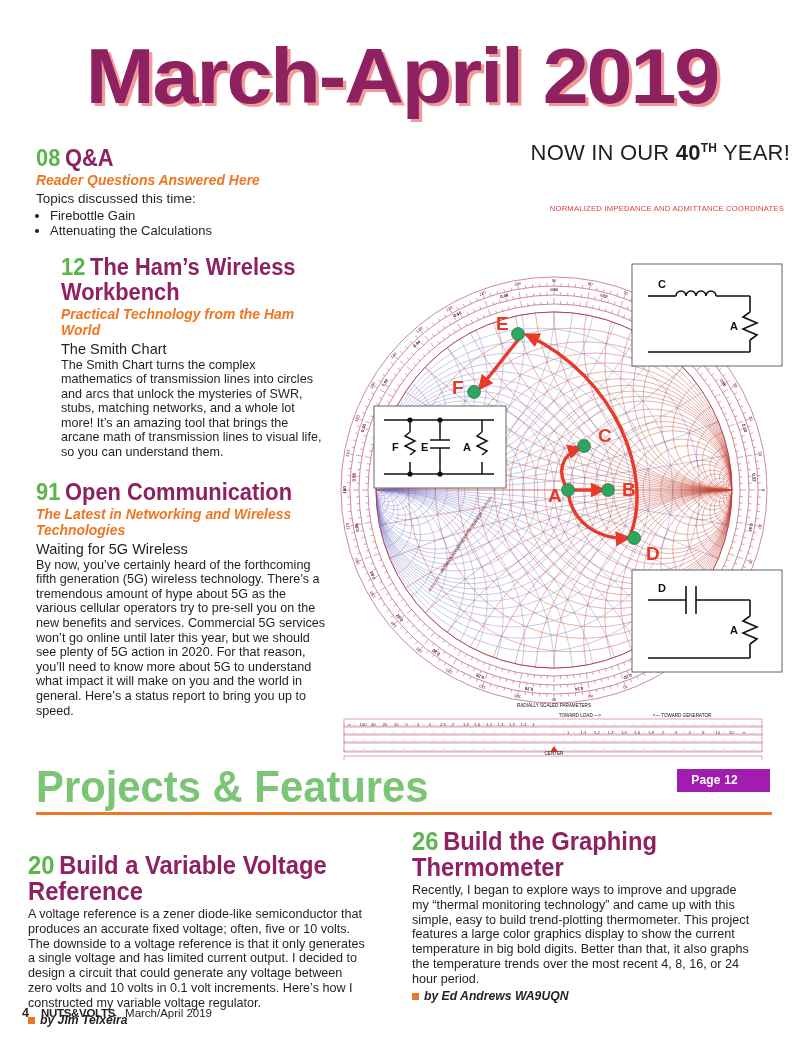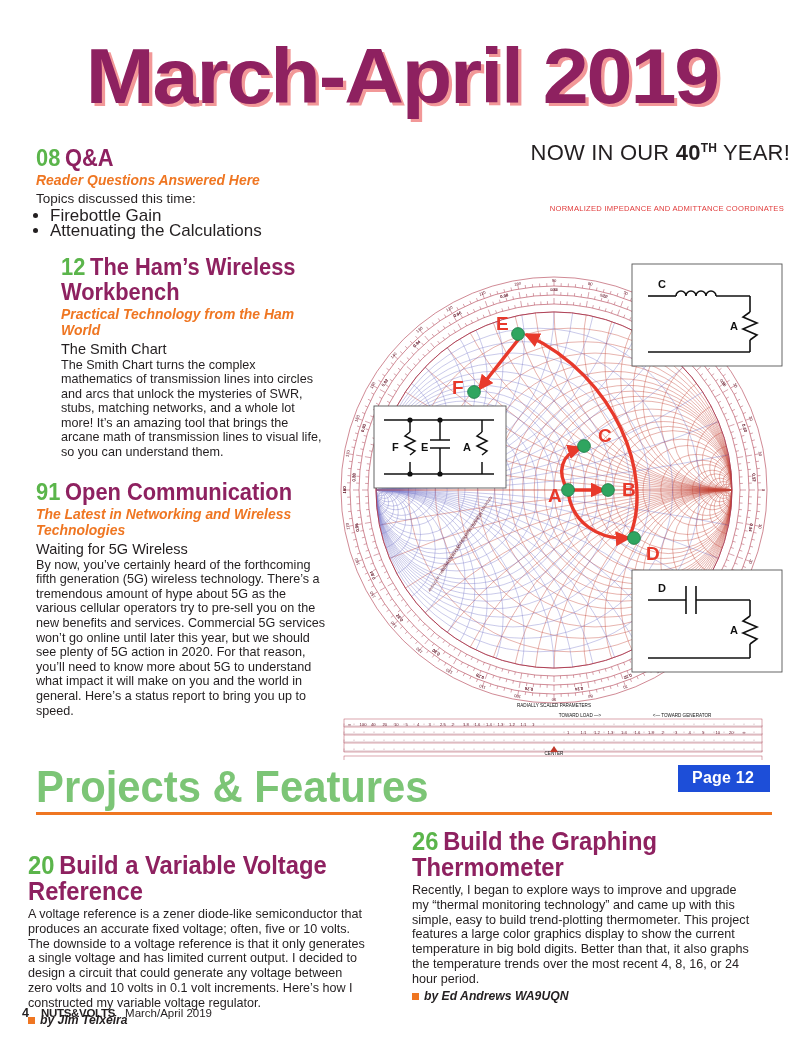--- a/index.html
+++ b/index.html
@@ -100,21 +100,21 @@
   .toc-body {
     font-size: 12.6px;
     line-height: 14.6px;
     margin-top: 0px;
     color: #231f20;
     text-align: left;
   }
   ul.toc-bullets {
     margin: 1px 0 0 0;
     padding-left: 14px;
-    font-size: 17px;
+    font-size: 13px;
     line-height: 15px;
   }
   ul.toc-bullets li { margin: 0; padding: 0; }
 
   
   #projects-band {
     position: absolute;
     left: 36px; top: 764px;
     width: 736px;
   }
@@ -212,25 +212,25 @@
   }
   #smith-svg {
     position: absolute;
     left: 0; top: 12px;
     width: 462px;
     height: 560px;
   }
   #page-badge {
     position: absolute;
     right: 14px; bottom: 0px;
-    background: #1d4ed8;
+    background: #a21caf;
     color: #ffffff;
-    font-size: 16px;
+    font-size: 12px;
     font-weight: bold;
-    padding: 4px 16px 5px 14px;
+    padding: 4px 32px 5px 14px;
     letter-spacing: 0.2px;
   }
 
   .pt-label {
     font-family: "Liberation Sans", sans-serif;
     font-weight: bold;
     font-size: 19px;
     fill: #e8392b;
   }
   .cc-label {

